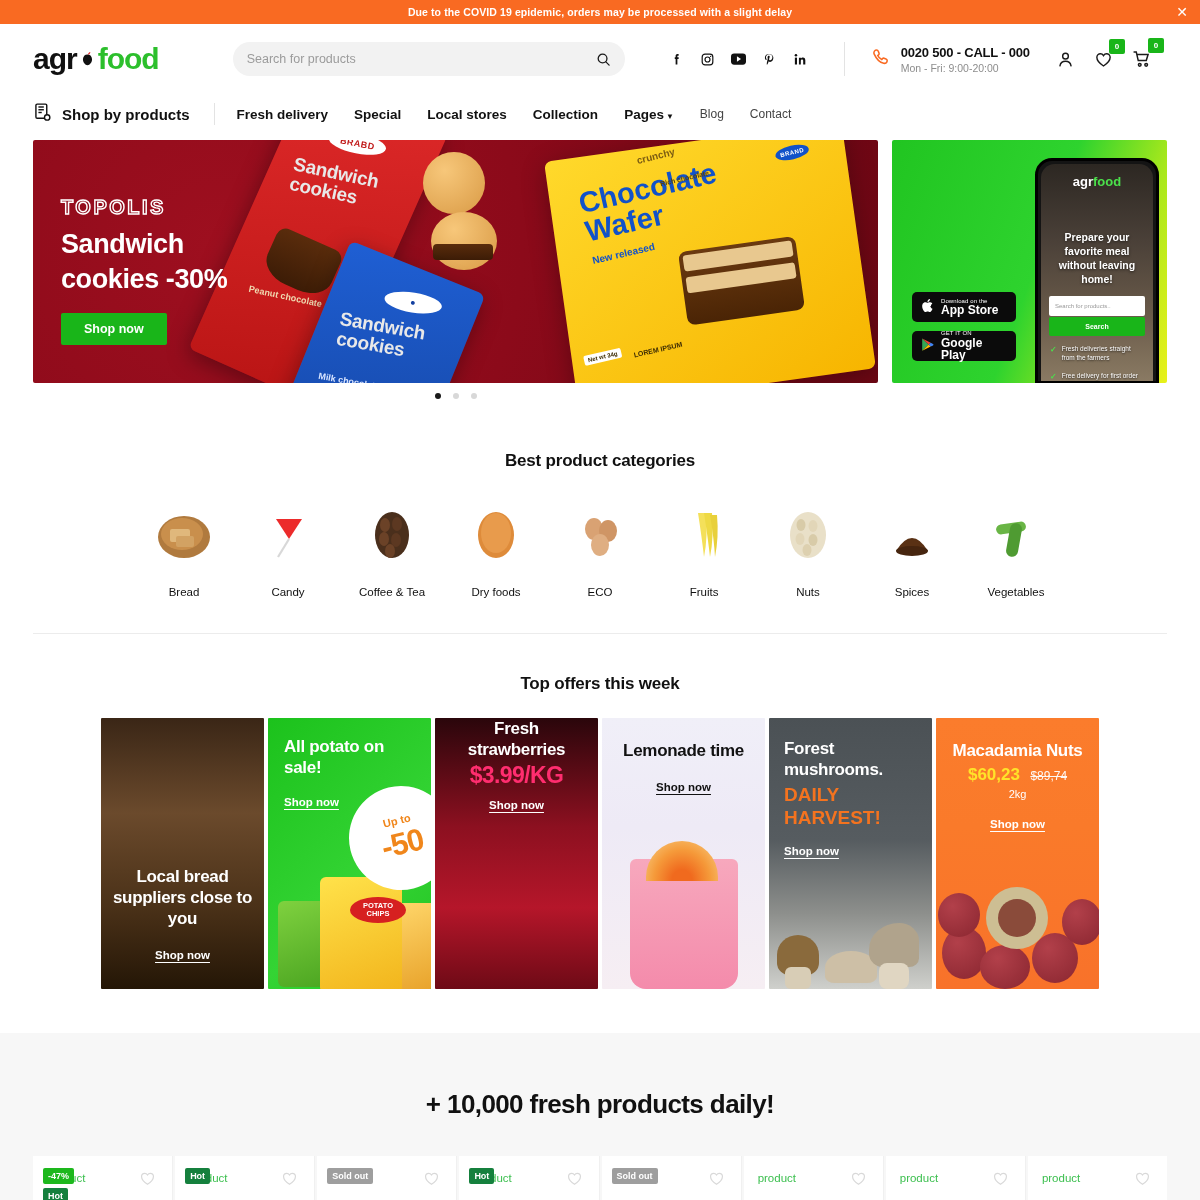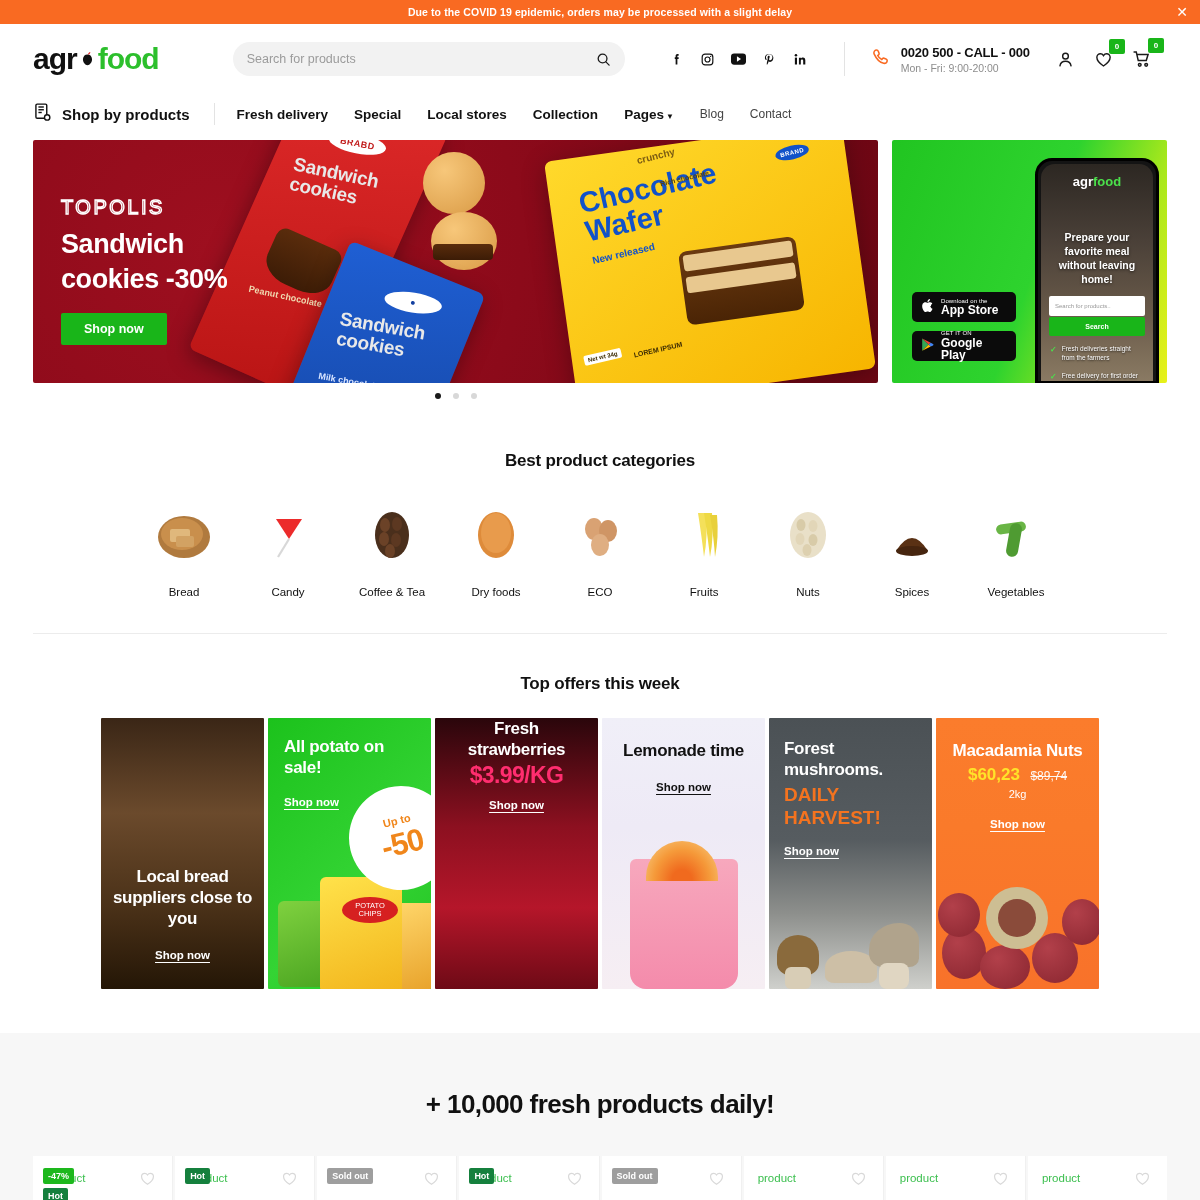--- a/index.html
+++ b/index.html
@@ -104,21 +104,21 @@
   .pack-lbl { position:absolute; color:#fff; font-weight:800; transform: rotate(-12deg); }
   .wafer-ttl { left: 30px; top: 26px; color:#1152c9; font-size: 29px; font-weight: 800; line-height:1.0; }
   .wafer-sub { left: 40px; top: 8px; color:#7b5c12; font-size: 10px; font-weight:700; }
   .sand-txt { color:#e8e8e8; font-size: 19px; font-weight: 800; line-height: 1.05; letter-spacing:-.3px;}
   .cookie { position:absolute; border-radius:50%; background: radial-gradient(circle at 35% 30%, #f7c77a, #d99a45); }
   .choco-drip { position:absolute; border-radius: 10px 10px 40% 40%; background: linear-gradient(#5a2c0c,#3c1c06); }
   .brand-oval { position:absolute; width:58px; height:20px; background:#fff; border-radius:50%; display:flex; align-items:center; justify-content:center;
                 font-size:9px; font-weight:800; color:#c01a1a; letter-spacing:.5px;}
   .hero-copy { position: absolute; left: 28px; top: 56px; z-index: 5; }
   .topolis {
-    font-size: 20px; font-weight: 400; letter-spacing: 2.5px; color: #8c0a1a;
+    font-size: 20px; font-weight: 700; letter-spacing: 2.5px; color: #8c0a1a;
     -webkit-text-stroke: 1.4px #ffffff; margin-bottom: 8px;
   }
   .hero-title { color: #fff; font-size: 27px; font-weight: 800; line-height: 1.28; letter-spacing: -.4px; }
   .shop-now-btn {
     display: inline-block; margin-top: 17px; background: #19b519; color: #fff;
     font-size: 12.5px; font-weight: 700; padding: 9px 23px; border: none; border-radius: 2px; cursor: pointer;
     font-family: inherit;
   }
   .hero-dots { display: flex; gap: 12px; justify-content: center; margin-top: 10px; }
   .dot { width: 6px; height: 6px; border-radius: 50%; background: #d8d8d8; cursor:pointer; }
@@ -583,21 +583,21 @@
         <div style="margin-top:14px;"><span class="shop-link">Shop now</span></div>
       </div>
       <div class="disc-circle">
         <span class="up">Up to</span>
         <span class="big">-50</span>
       </div>
       <div class="chips">
         <div class="chip-bag" style="left:4px; top:36px; width:54px; height:86px; background:linear-gradient(160deg,#7fd13f,#4ba521);"></div>
         <div class="chip-bag" style="left:46px; top:12px; width:82px; height:116px; background:linear-gradient(160deg,#ffe24a,#f2b41c); z-index:2;"></div>
         <div class="chip-bag" style="left:116px; top:38px; width:50px; height:86px; background:linear-gradient(160deg,#ffd76b,#e8a22a);"></div>
-        <div style="position:absolute; left:68px; top:32px; width:56px; height:26px; background:#d62020; border-radius:50%; z-index:3; display:flex;align-items:center;justify-content:center; color:#fff; font-size:7.5px; font-weight:400; text-align:center; line-height:1.05;">POTATO<br>CHIPS</div>
+        <div style="position:absolute; left:76px; top:32px; width:56px; height:26px; background:#d62020; border-radius:50%; z-index:3; display:flex;align-items:center;justify-content:center; color:#fff; font-size:7.5px; font-weight:700; text-align:center; line-height:1.05;">POTATO<br>CHIPS</div>
       </div>
     </div>
 
     <div class="offer of-straw">
       <div class="ov-txt">
         <div class="ttl-lg">Fresh strawberries</div>
         <div class="price-pink">$3.99/KG</div>
         <div style="margin-top:6px;"><span class="shop-link">Shop now</span></div>
       </div>
     </div>

